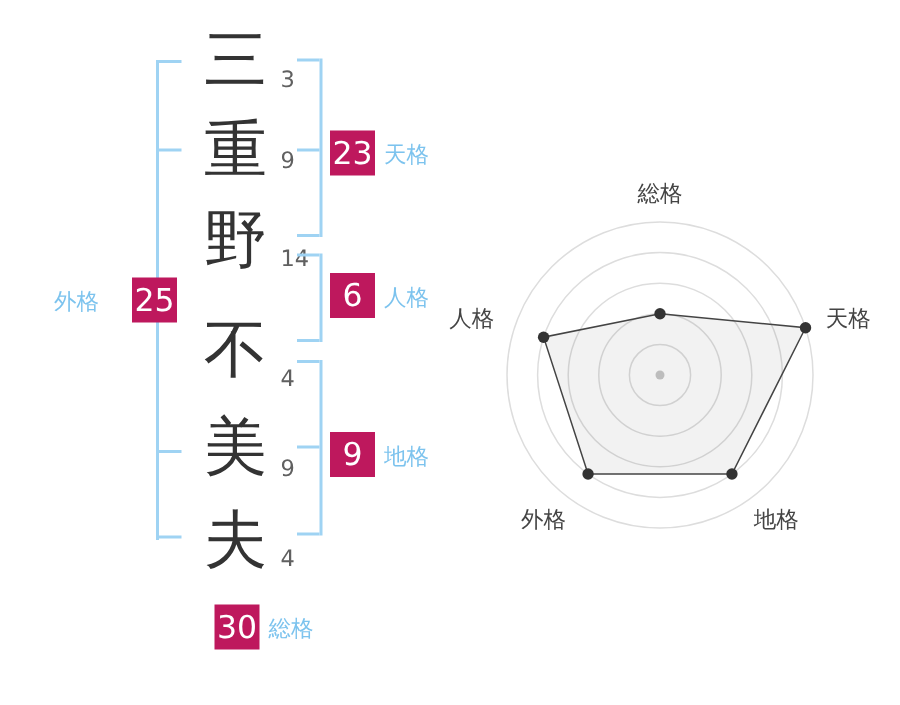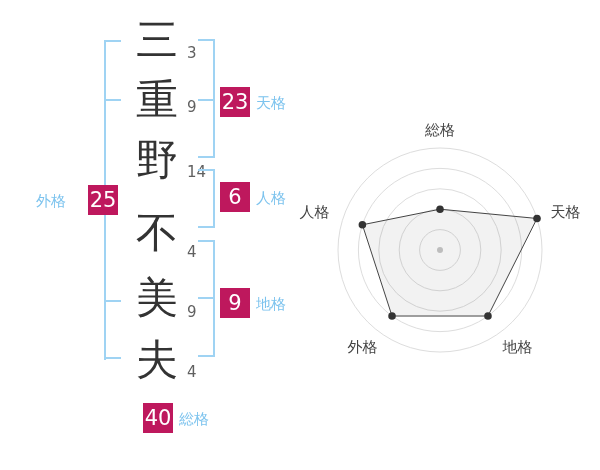--- a/index.html
+++ b/index.html
@@ -78,21 +78,21 @@
 
   <div class="badge" style="left:220px;top:182px">6</div>
   <div class="kaku-label" style="left:256px;top:190px">人格</div>
 
   <div class="badge" style="left:220px;top:288px">9</div>
   <div class="kaku-label" style="left:256px;top:296px">地格</div>
 
   <div class="kaku-label" style="left:36px;top:193px">外格</div>
   <div class="badge" style="left:88px;top:185px">25</div>
 
-  <div class="badge" style="left:143px;top:403px">40</div>
+  <div class="badge" style="left:143px;top:403px">30</div>
   <div class="kaku-label" style="left:179px;top:411px">総格</div>
 
   <svg id="radar-chart" width="310" height="260" viewBox="0 0 310 260">
       <circle cx="150" cy="140" r="20.4" fill="none" stroke="#dddddd" stroke-width="1"></circle>
       <circle cx="150" cy="140" r="40.8" fill="none" stroke="#dddddd" stroke-width="1"></circle>
       <circle cx="150" cy="140" r="61.2" fill="none" stroke="#dddddd" stroke-width="1"></circle>
       <circle cx="150" cy="140" r="81.6" fill="none" stroke="#dddddd" stroke-width="1"></circle>
       <circle cx="150" cy="140" r="102" fill="none" stroke="#dddddd" stroke-width="1"></circle>
       <circle cx="150" cy="140" r="3" fill="#c8c8c8"></circle>
       <polygon points="150,99.2 247.00776466210567,108.48026657375536 197.96327658706582,206.0157867409957 102.03672341293421,206.0157867409957 72.39378827031548,114.78421325900428" fill="rgba(0,0,0,0.05)" stroke="#444444" stroke-width="1"></polygon>

